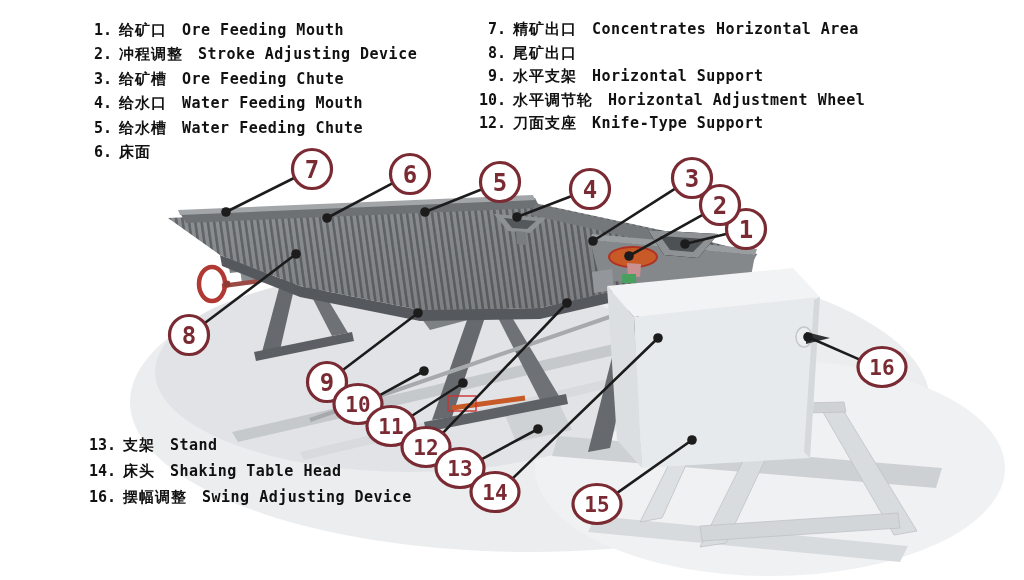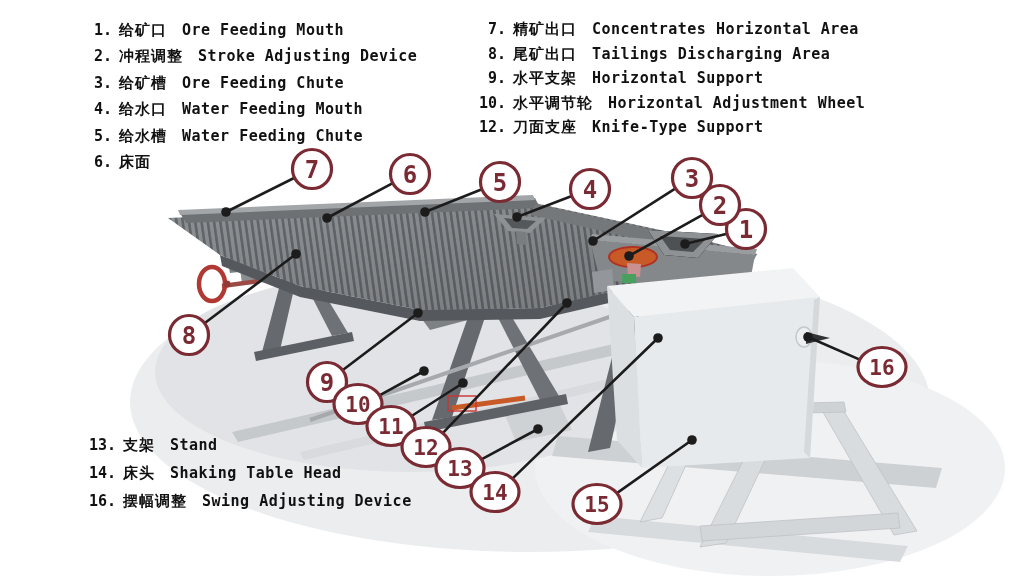--- a/index.html
+++ b/index.html
@@ -8,21 +8,21 @@
     font-family:"DejaVu Sans Mono","Liberation Mono",monospace;color:#111111;
   }
   .stage svg{position:absolute;left:0;top:0;}
   .legend{position:absolute;font-weight:bold;font-size:15px;white-space:nowrap;}
   .legend .row{display:flex;align-items:baseline;}
   .legend-left{left:86px;top:18px;line-height:24.4px;}
   .legend-right{left:474px;top:18px;line-height:23.6px;}
   .legend-bottom{left:84px;top:432px;line-height:26px;}
   .legend .num{display:inline-block;min-width:32px;text-align:right;margin-right:7px;}
   .legend-left .num{min-width:26px;}
-  .legend .zh{margin-right:15px;letter-spacing:1px;font-family:Liberation Mono, monospace;}
+  .legend .zh{margin-right:15px;letter-spacing:1px;font-family:Liberation Serif, serif;}
   .legend .en{letter-spacing:0.5px;}
 </style>
 </head>
 <body>
 
 <div class="stage">
 
   <svg width="1024" height="580" viewBox="0 0 1024 580">
     <defs>
       <pattern id="ribs" width="6.2" height="6.2" patternUnits="userSpaceOnUse" patternTransform="rotate(-8)">
@@ -257,21 +257,20 @@
     </div>
   <div class="legend legend-right">
       <div class="row">
         <span class="num">7.</span>
         <span class="zh">精矿出口</span>
         <span class="en">Concentrates Horizontal Area</span>
       </div>
       <div class="row">
         <span class="num">8.</span>
         <span class="zh">尾矿出口</span>
-        <span class="en">Tailings Discharging Area</span>
       </div>
       <div class="row">
         <span class="num">9.</span>
         <span class="zh">水平支架</span>
         <span class="en">Horizontal Support</span>
       </div>
       <div class="row">
         <span class="num">10.</span>
         <span class="zh">水平调节轮</span>
         <span class="en">Horizontal Adjustment Wheel</span>

